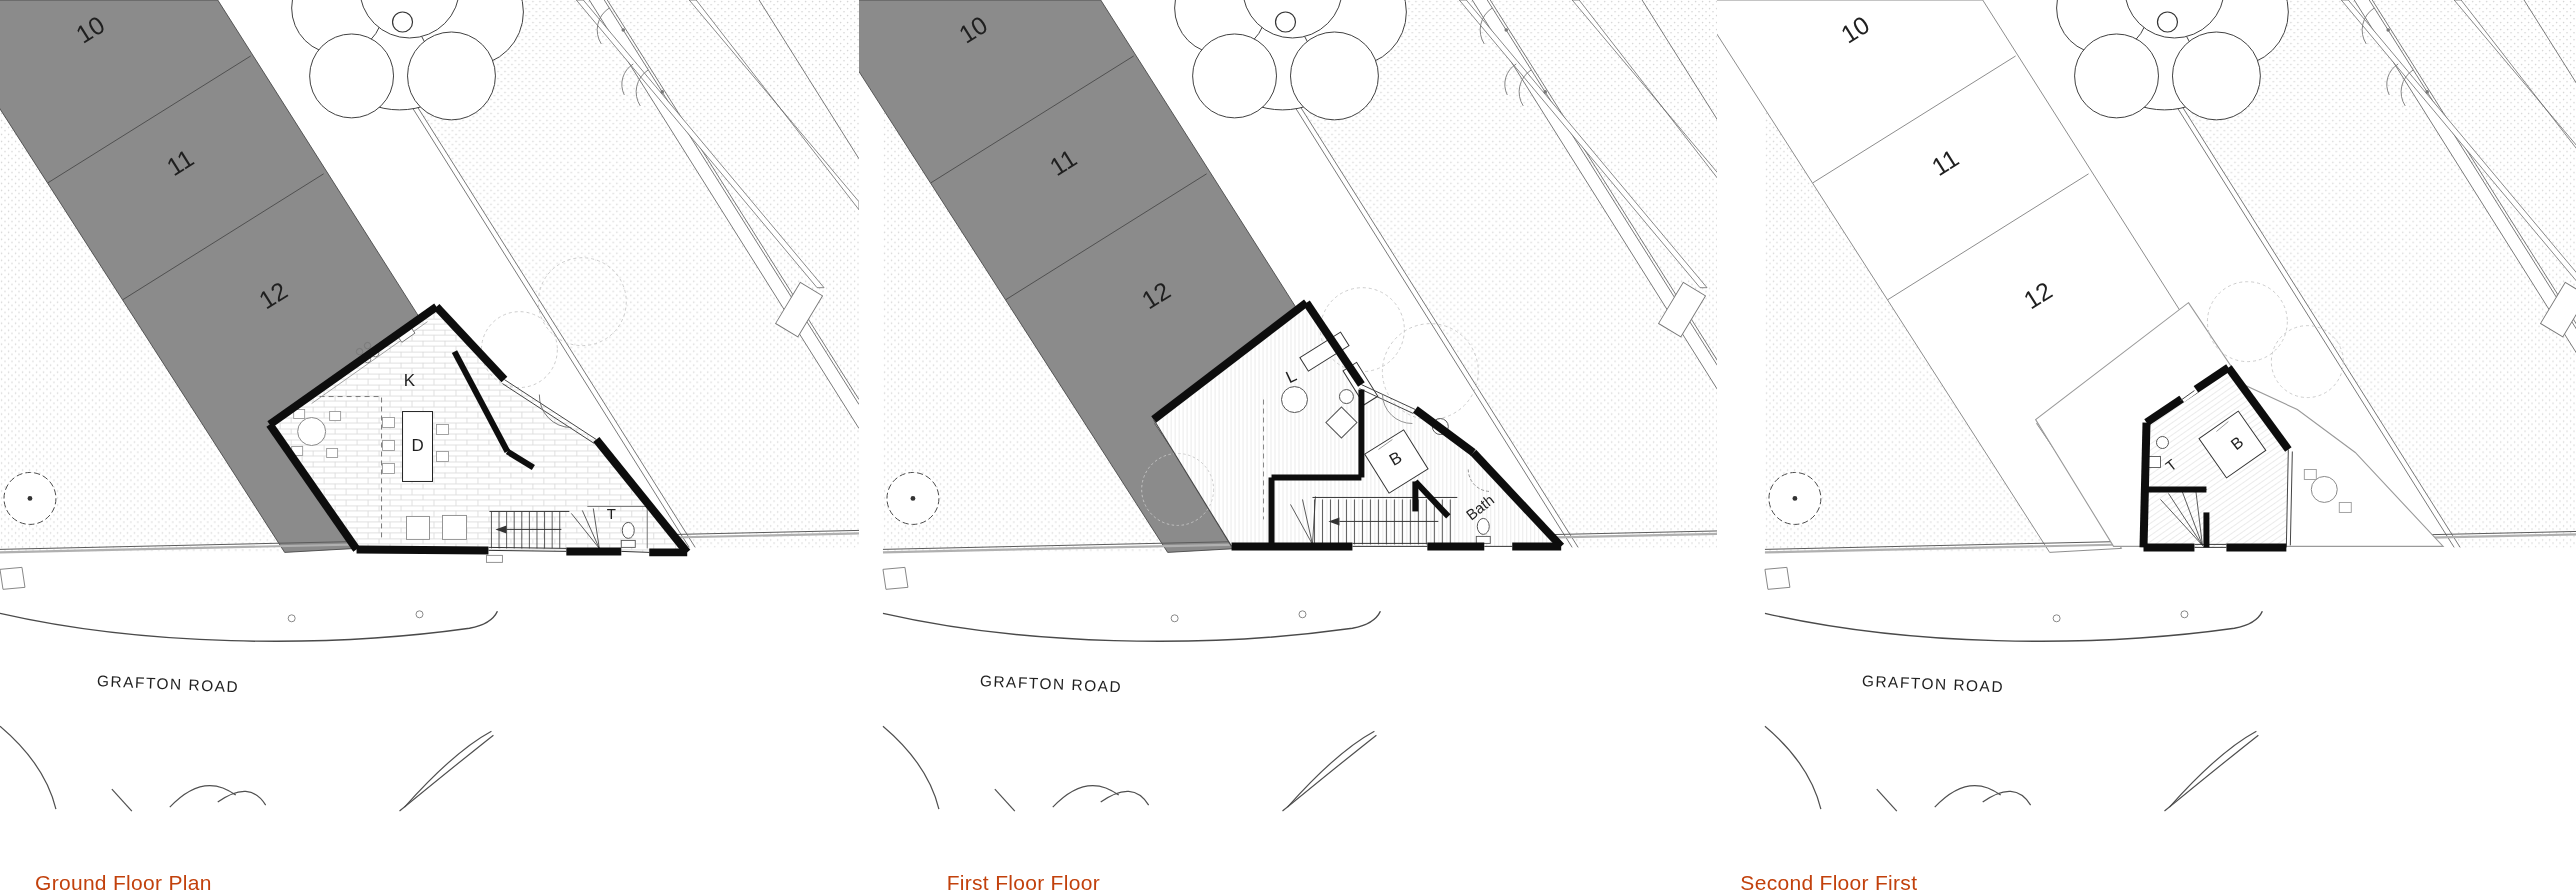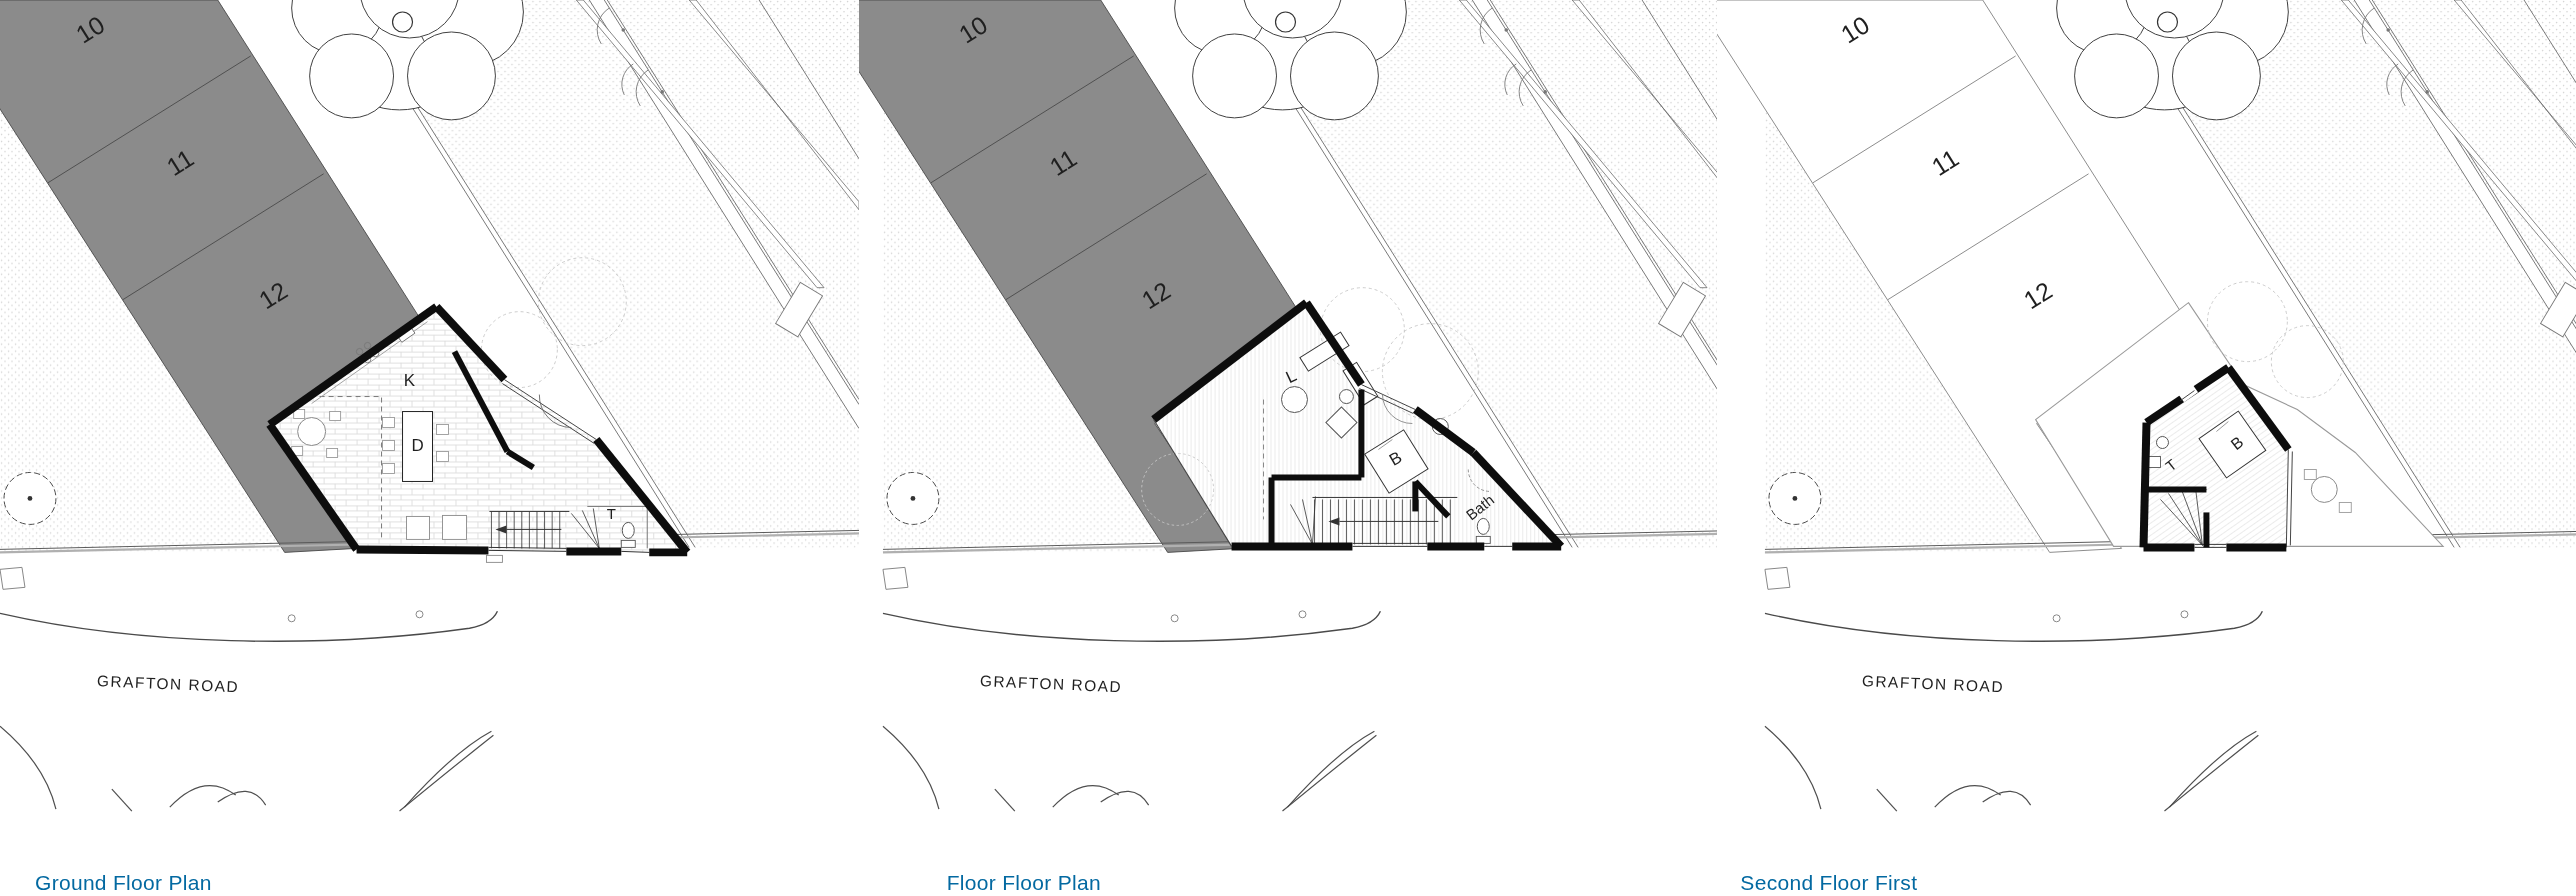--- a/index.html
+++ b/index.html
@@ -2,21 +2,21 @@
 <html><head>
 <meta charset="utf-8">
 <style>
   html,body{margin:0;padding:0;background:#ffffff;width:2576px;height:897px;overflow:hidden;}
   .sheet{display:flex;width:2576px;height:897px;background:#fff;}
   .panel{position:relative;width:859px;height:897px;overflow:hidden;background:#fff;}
   .panel svg{position:absolute;left:0;top:0;}
   .panel-title{
     position:absolute;top:871px;
     font-family:"Liberation Sans",sans-serif;
-    font-size:21px;color:#0369a1;letter-spacing:0.3px;white-space:nowrap;
+    font-size:21px;color:#c2410c;letter-spacing:0.3px;white-space:nowrap;
   }
   svg text{font-family:"Liberation Sans",sans-serif;fill:#1f1f1f;}
 </style>
 </head>
 <body>
 
 <div class="sheet">
   <section class="panel" id="panel0">
     <svg id="svg0" width="859" height="897" viewBox="0 0 860 898">
         <g transform="translate(0,0)">
@@ -305,21 +305,21 @@
           <line x1="479" y1="390" x2="479" y2="478" stroke="#0d0d0d" stroke-width="6"></line>
           <line x1="389" y1="478" x2="479" y2="478" stroke="#0d0d0d" stroke-width="6"></line>
           <line x1="389" y1="478" x2="389" y2="546" stroke="#0d0d0d" stroke-width="6"></line>
           <line x1="533" y1="482" x2="533" y2="512" stroke="#0d0d0d" stroke-width="6"></line>
           <line x1="533" y1="482" x2="566" y2="517" stroke="#0d0d0d" stroke-width="6"></line>
           <text font-size="17" text-anchor="middle" transform="translate(411,382) rotate(-25)" fill="#222">L</text>
           <text font-size="17" text-anchor="middle" transform="translate(516,464) rotate(-30)" fill="#222">B</text>
           <text font-size="15" text-anchor="middle" transform="translate(601,512) rotate(-38)" fill="#222">Bath</text>
         </g>
       </svg>
-    <div class="panel-title" style="left:88px">Floor Floor Plan</div>
+    <div class="panel-title" style="left:88px">First Floor Floor</div>
   </section>
   <section class="panel" id="panel2">
     <svg id="svg2" width="859" height="897" viewBox="0 0 860 898">
         <g transform="translate(48,0)">
           <defs>
             <pattern id="st2" width="7" height="7" patternUnits="userSpaceOnUse">
               <circle cx="1.6" cy="1.6" r="0.8" fill="#d4d4d4"></circle>
               <circle cx="5" cy="4.8" r="0.8" fill="#d4d4d4"></circle>
             </pattern>
             <pattern id="br2" width="22" height="11" patternUnits="userSpaceOnUse">

